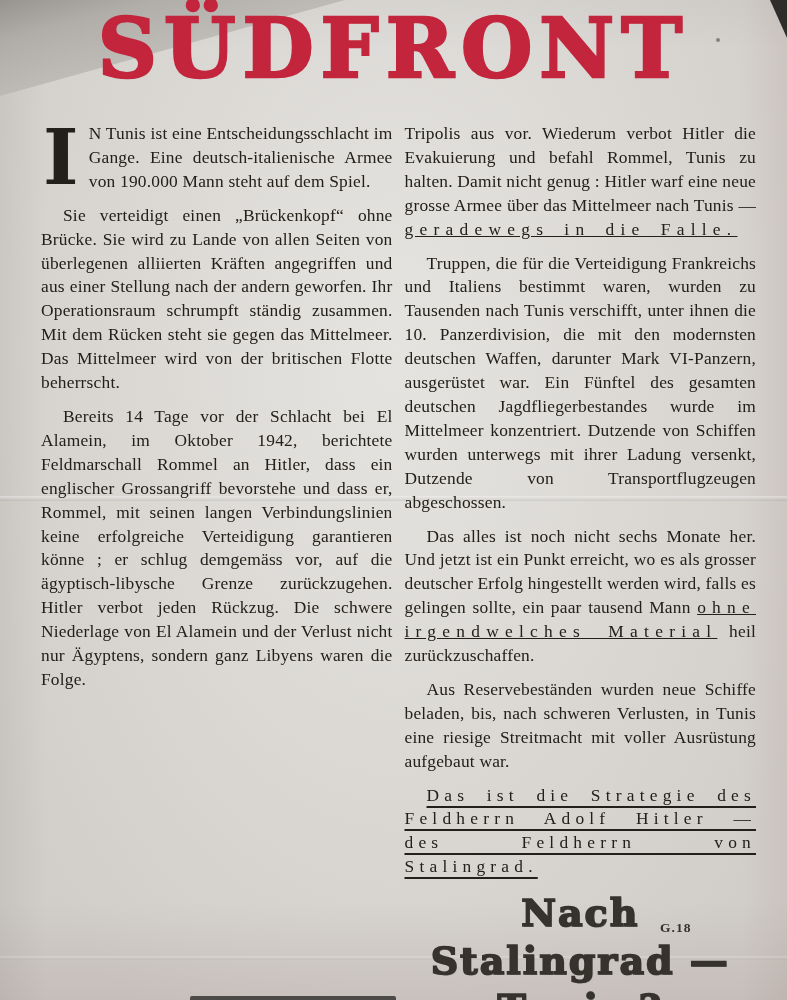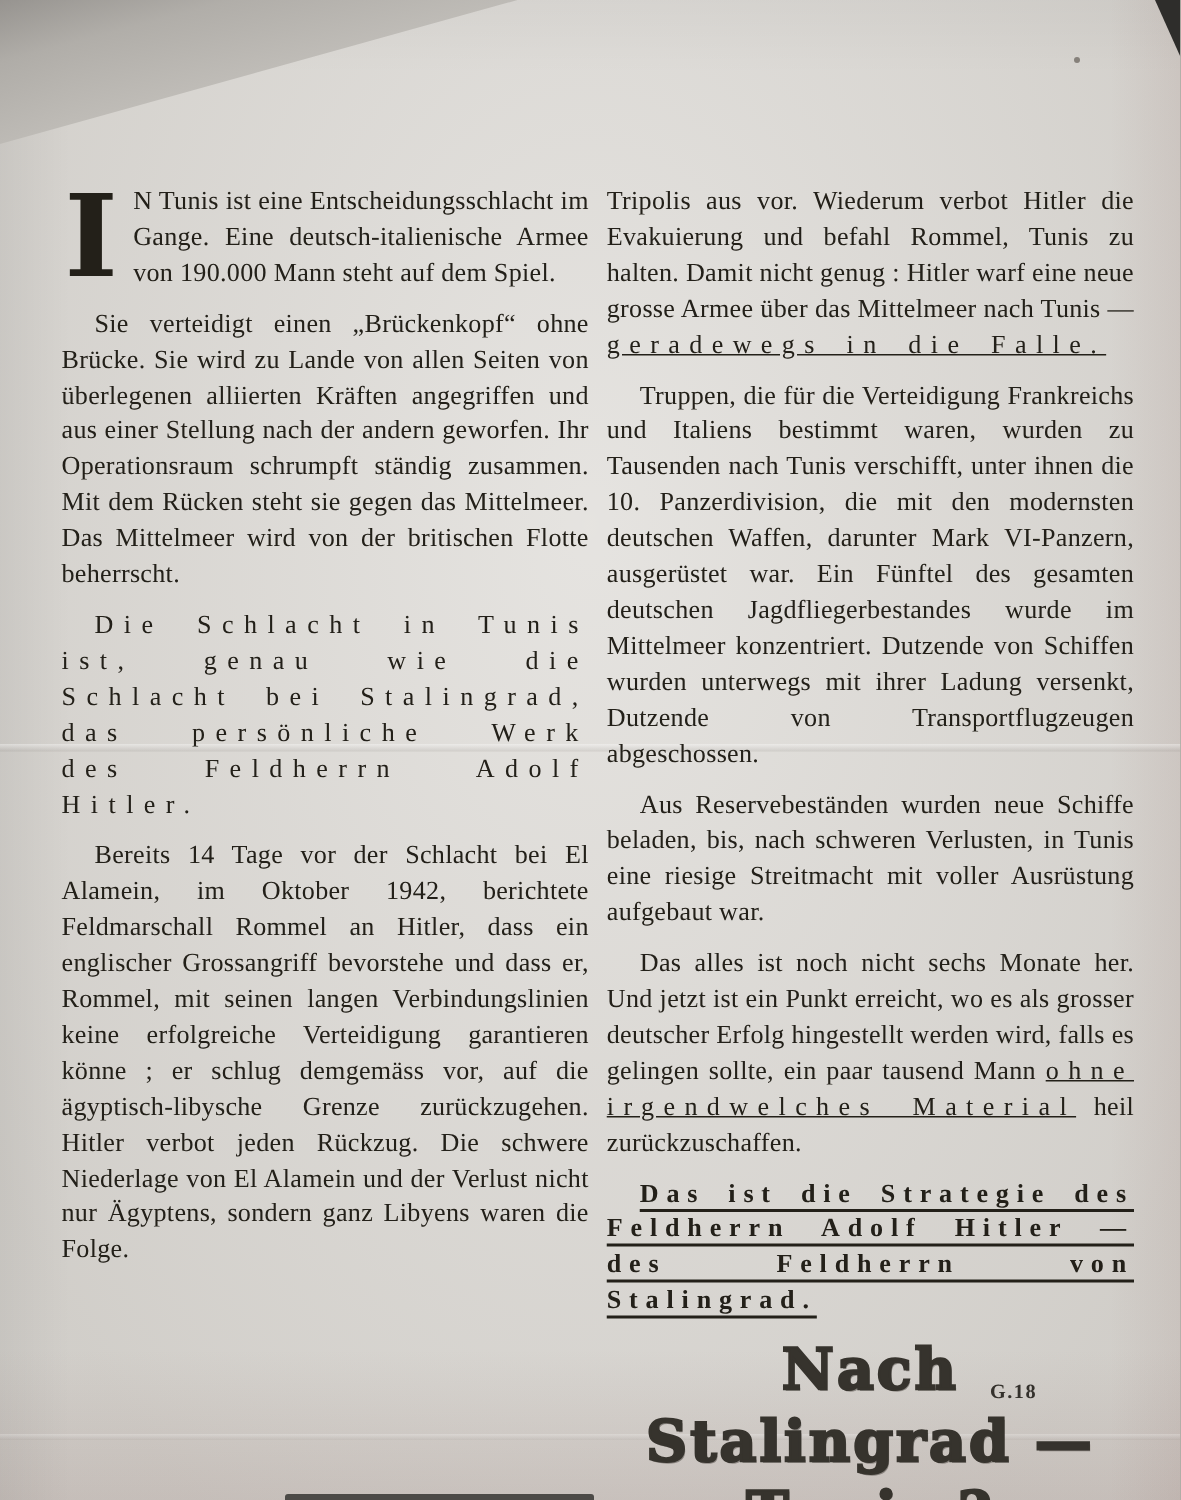--- a/index.html
+++ b/index.html
@@ -107,21 +107,20 @@
     word-spacing: 0.26em;
     text-decoration: underline;
   }
   .underlined-para {
     letter-spacing: 0.30em;
     word-spacing: 0.22em;
     text-decoration: underline;
     text-decoration-thickness: 1.8px;
     text-underline-offset: 5px;
     margin-bottom: 6px !important;
-    font-weight: bold;
   }
 
   .headline {
     margin-top: 10px;
     text-align: center;
     font-family: "DejaVu Serif", serif;
     font-weight: bold;
     font-size: 38px;
     line-height: 1.25;
     letter-spacing: 2px;
@@ -145,42 +144,42 @@
 
 <div class="page">
 
   <div class="fold-topleft"></div>
   <div class="corner-topright"></div>
   <div class="crease-mid"></div>
   <div class="crease-low"></div>
   <div class="scan-edge-bottom"></div>
   <div class="paper-speck"></div>
 
+  <h1 class="title">SÜDFRONT</h1>
 
   <div class="columns">
 
     <div class="col">
       <p class="flush"><span class="dropcap">I</span><span>N Tunis ist eine Entscheidungsschlacht im Gange. Eine deutsch-italienische Armee von 190.000 Mann steht auf dem Spiel.</span></p>
 
       <p>Sie verteidigt einen „Brückenkopf“ ohne Brücke. Sie wird zu Lande von allen Seiten von überlegenen alliierten Kräften angegriffen und aus einer Stellung nach der andern geworfen. Ihr Operationsraum schrumpft ständig zusammen. Mit dem Rücken steht sie gegen das Mittelmeer. Das Mittelmeer wird von der britischen Flotte beherrscht.</p>
 
-      <p class="spaced">Die Schlacht in Tunis ist, genau wie die Schlacht bei Stalingrad, das persönliche Werk des Feldherrn Adolf Hitler.</p>
 
       <p>Bereits 14 Tage vor der Schlacht bei El Alamein, im Oktober 1942, berichtete Feldmarschall Rommel an Hitler, dass ein englischer Grossangriff bevorstehe und dass er, Rommel, mit seinen langen Verbindungslinien keine erfolgreiche Verteidigung garantieren könne ; er schlug demgemäss vor, auf die ägyptisch-libysche Grenze zurückzugehen. Hitler verbot jeden Rückzug. Die schwere Niederlage von El Alamein und der Verlust nicht nur Ägyptens, sondern ganz Libyens waren die Folge.</p>
 
     </div>
 
     <div class="col">
       <p class="flush"><span>Tripolis aus vor. Wiederum verbot Hitler die Evakuierung und befahl Rommel, Tunis zu halten. Damit nicht genug : Hitler warf eine neue grosse Armee über das Mittelmeer nach Tunis — </span><span class="spaced-inline">geradewegs in die Falle.</span></p>
 
       <p>Truppen, die für die Verteidigung Frankreichs und Italiens bestimmt waren, wurden zu Tausenden nach Tunis verschifft, unter ihnen die 10. Panzerdivision, die mit den modernsten deutschen Waffen, darunter Mark VI-Panzern, ausgerüstet war. Ein Fünftel des gesamten deutschen Jagdfliegerbestandes wurde im Mittelmeer konzentriert. Dutzende von Schiffen wurden unterwegs mit ihrer Ladung versenkt, Dutzende von Transportflugzeugen abgeschossen.</p>
 
+      <p><span>Das alles ist noch nicht sechs Monate her. Und jetzt ist ein Punkt erreicht, wo es als grosser deutscher Erfolg hingestellt werden wird, falls es gelingen sollte, ein paar tausend Mann </span><span class="spaced-inline">ohne irgendwelches Material</span><span> heil zurückzuschaffen.</span></p>
+
       <p>Aus Reservebeständen wurden neue Schiffe beladen, bis, nach schweren Verlusten, in Tunis eine riesige Streitmacht mit voller Ausrüstung aufgebaut war.</p>
-
-      <p><span>Das alles ist noch nicht sechs Monate her. Und jetzt ist ein Punkt erreicht, wo es als grosser deutscher Erfolg hingestellt werden wird, falls es gelingen sollte, ein paar tausend Mann </span><span class="spaced-inline">ohne irgendwelches Material</span><span> heil zurückzuschaffen.</span></p>
 
       <p class="underlined-para">Das ist die Strategie des Feldherrn Adolf Hitler — des Feldherrn von Stalingrad.</p>
 
       <div class="headline">
         <div>Nach Stalingrad —</div>
         <div>Tunis ?</div>
       </div>
     </div>
 
   </div>

